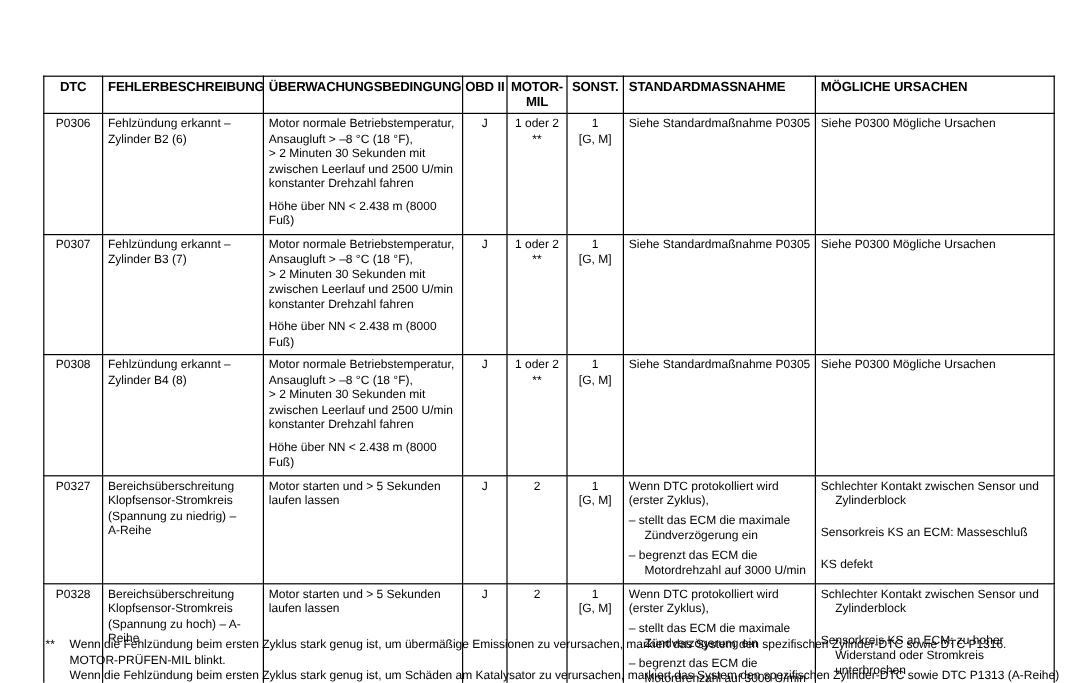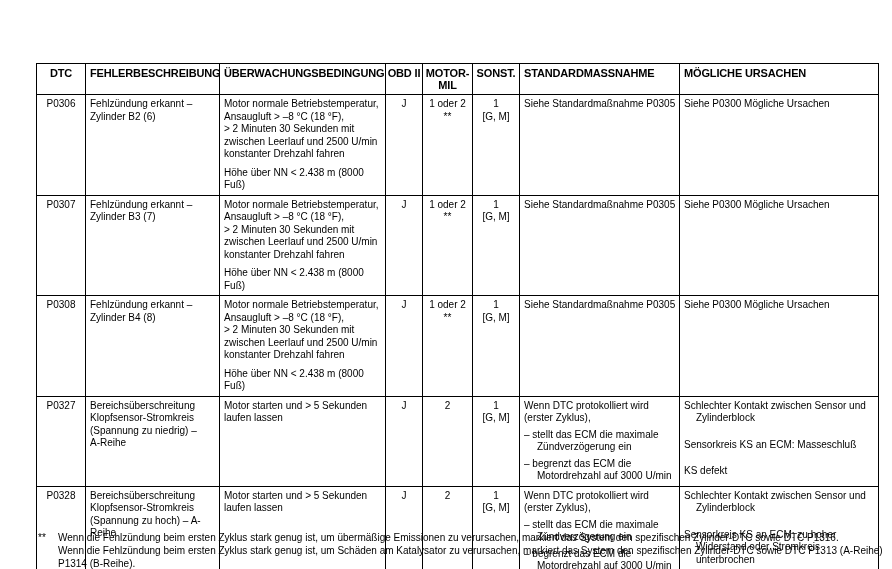--- a/index.html
+++ b/index.html
@@ -205,17 +205,18 @@
 Spannung</div></td>
           </tr>
         </tbody>
     </table>
   </div>
 
   <div class="footnote">
     <span class="fn-marker">**</span>
     <div class="fn-lines">
         <div>Wenn die Fehlzündung beim ersten Zyklus stark genug ist, um übermäßige Emissionen zu verursachen, markiert das System den spezifischen Zylinder-DTC sowie DTC P1316.</div>
+        <div>MOTOR-PRÜFEN-MIL blinkt.</div>
         <div>Wenn die Fehlzündung beim ersten Zyklus stark genug ist, um Schäden am Katalysator zu verursachen, markiert das System den spezifischen Zylinder-DTC sowie DTC P1313 (A-Reihe) P1314 (B-Reihe).</div>
       </div>
   </div>
 
 </div>
 
 </body></html>

